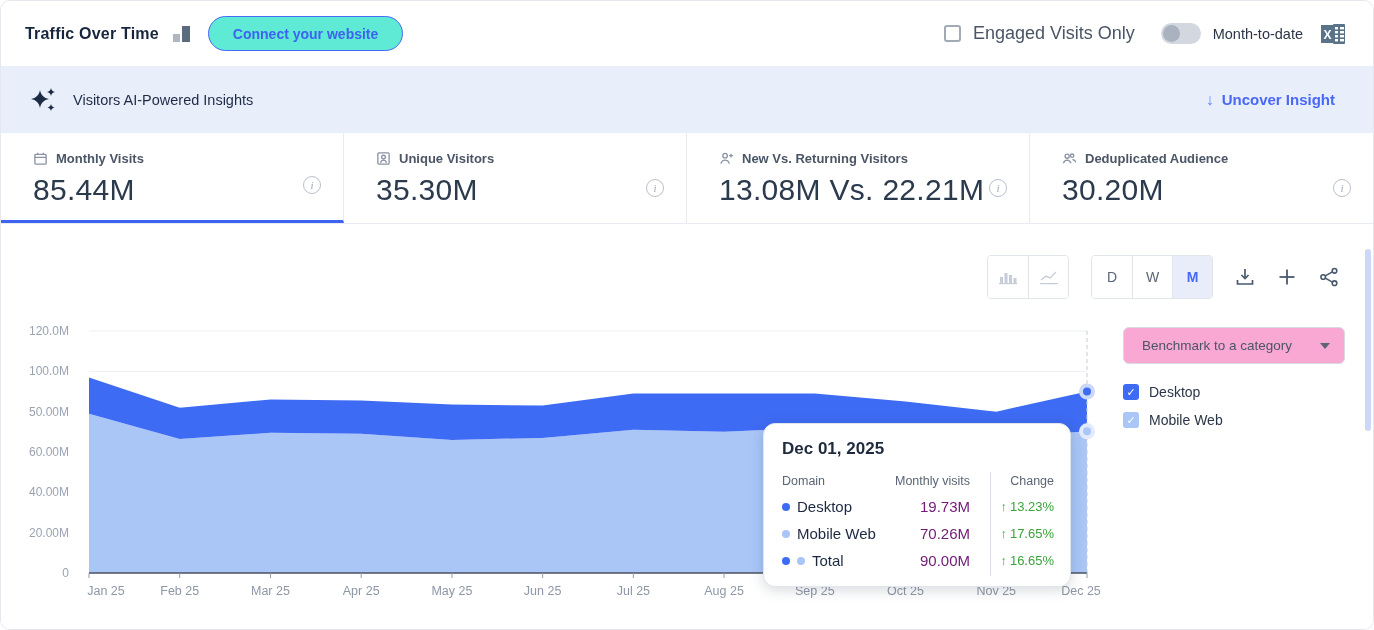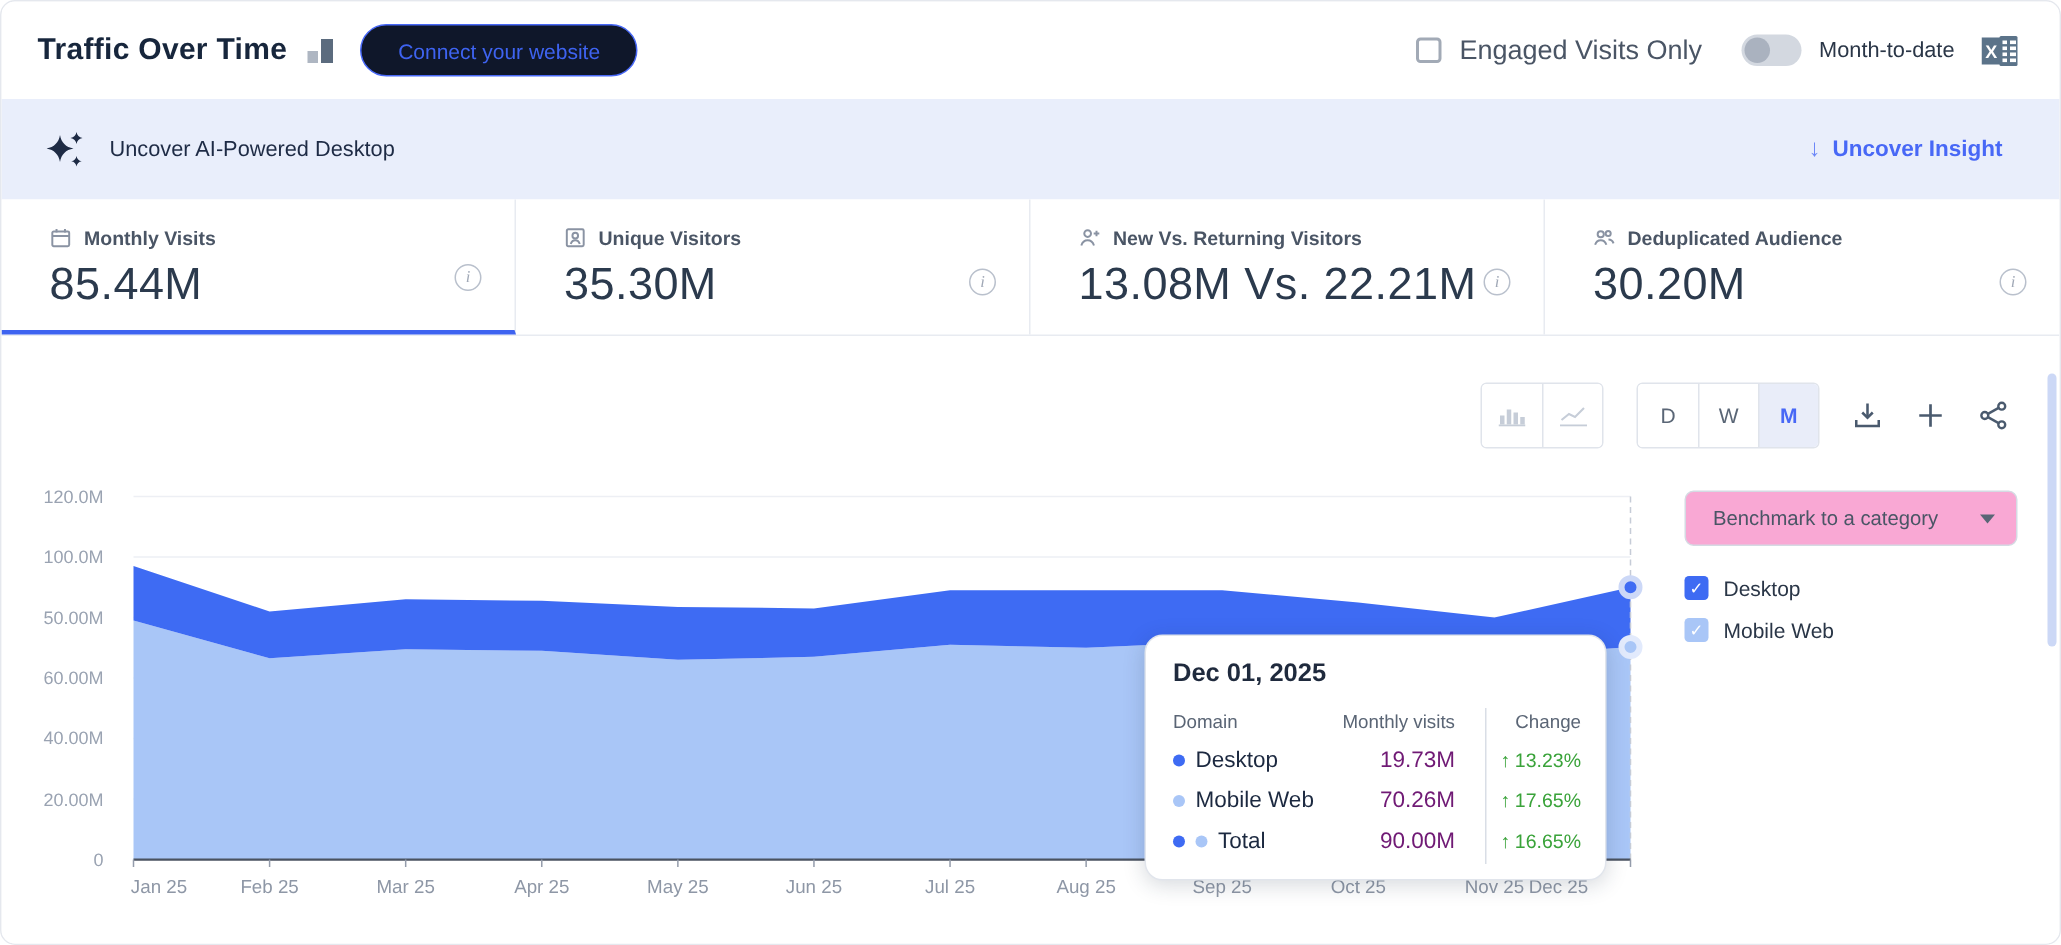--- a/index.html
+++ b/index.html
@@ -2,26 +2,26 @@
 <html><head>
 <meta charset="utf-8">
 <style>
   * { margin:0; padding:0; box-sizing:border-box; }
   body { background:#fff; font-family:"Liberation Sans", sans-serif; }
   .widget{ position:relative; width:1374px; height:630px; background:#fff;
     border:1px solid #e5e8ee; border-radius:10px; overflow:hidden; }
 
   
   .header{ height:65px; display:flex; align-items:center; padding:0 26px 0 24px; background:#fff; }
-  .title{ font-size:20px; font-weight:700; color:#17263c; letter-spacing:.2px; }
+  .title{ font-size:16px; font-weight:700; color:#17263c; letter-spacing:.2px; }
   .title-icon{ display:flex; align-items:flex-end; gap:2px; margin-left:14px; }
   .title-icon .b1{ width:7px; height:8px; background:#aeb6c2; }
   .title-icon .b2{ width:8px; height:16px; background:#5b6b7e; }
   .connect-btn{ margin-left:18px; height:35px; padding:0 24px; border:1.5px solid #4868f6;
-    border-radius:18px; background:#0f172a; color:#3e63f0; font-size:14px; font-weight:400; cursor:pointer;
+    border-radius:18px; background:#5eead4; color:#3e63f0; font-size:14px; font-weight:700; cursor:pointer;
     font-family:"Liberation Sans", sans-serif; }
   .header-right{ margin-left:auto; display:flex; align-items:center; gap:12px; }
   .checkbox-empty{ width:17px; height:17px; border:2px solid #a2aab6; border-radius:3px; background:#fff; cursor:pointer; }
   .hr-label{ font-size:18px; color:#4a5565; }
   .toggle{ width:40px; height:21px; background:#d3d8e0; border-radius:11px; position:relative; margin-left:14px; cursor:pointer; }
   .toggle .knob{ position:absolute; left:2px; top:2px; width:17px; height:17px; border-radius:50%; background:#aab2bf; }
   .mtd-label{ font-size:14.5px; color:#2a3647; }
   .excel-icon{ margin-left:6px; cursor:pointer; display:block; }
 
   
@@ -137,21 +137,21 @@
   </div>
 
   <div class="ai-bar">
     <span class="sparkle-icon">
       <svg width="26" height="26" viewBox="0 0 26 26" fill="currentColor">
         <path d="M9 3 C9.9 8.1 12.9 11.1 18 12 C12.9 12.9 9.9 15.9 9 21 C8.1 15.9 5.1 12.9 0 12 C5.1 11.1 8.1 8.1 9 3 Z"></path>
         <path d="M20 1 C20.4 3.3 21.7 4.6 24 5 C21.7 5.4 20.4 6.7 20 9 C19.6 6.7 18.3 5.4 16 5 C18.3 4.6 19.6 3.3 20 1 Z"></path>
         <path d="M20 17 C20.35 19 21.5 20.15 23.5 20.5 C21.5 20.85 20.35 22 20 24 C19.65 22 18.5 20.85 16.5 20.5 C18.5 20.15 19.65 19 20 17 Z"></path>
       </svg>
     </span>
-    <span class="ai-label">Uncover AI-Powered Desktop</span>
+    <span class="ai-label">Visitors AI-Powered Insights</span>
     <span class="ai-action">
       <span class="arrow">↓</span>
       <span class="txt">Uncover Insight</span>
     </span>
   </div>
 
   <div class="cards">
     <div class="card active">
       <div class="card-top">
         <span class="card-icon">
@@ -308,21 +308,21 @@
         <div class="x-label" style="left: 90.7273px;">Feb 25</div>
         <div class="x-label" style="left: 181.455px;">Mar 25</div>
         <div class="x-label" style="left: 272.182px;">Apr 25</div>
         <div class="x-label" style="left: 362.909px;">May 25</div>
         <div class="x-label" style="left: 453.636px;">Jun 25</div>
         <div class="x-label" style="left: 544.364px;">Jul 25</div>
         <div class="x-label" style="left: 635.091px;">Aug 25</div>
         <div class="x-label" style="left: 725.818px;">Sep 25</div>
         <div class="x-label" style="left: 816.545px;">Oct 25</div>
         <div class="x-label" style="left: 907.273px;">Nov 25</div>
-        <div class="x-label" style="left: 950px;">Dec 25</div>
+        <div class="x-label" style="left: 992px;">Dec 25</div>
       </div>
 
     <div class="right-panel">
       <div class="benchmark-dd">
         <span class="dd-label">Benchmark to a category</span>
         <span class="caret"></span>
       </div>
       <div class="legend" id="legend">
           <div class="legend-row">
             <span class="legend-cb" style="background: rgb(62, 107, 243);">✓</span>

